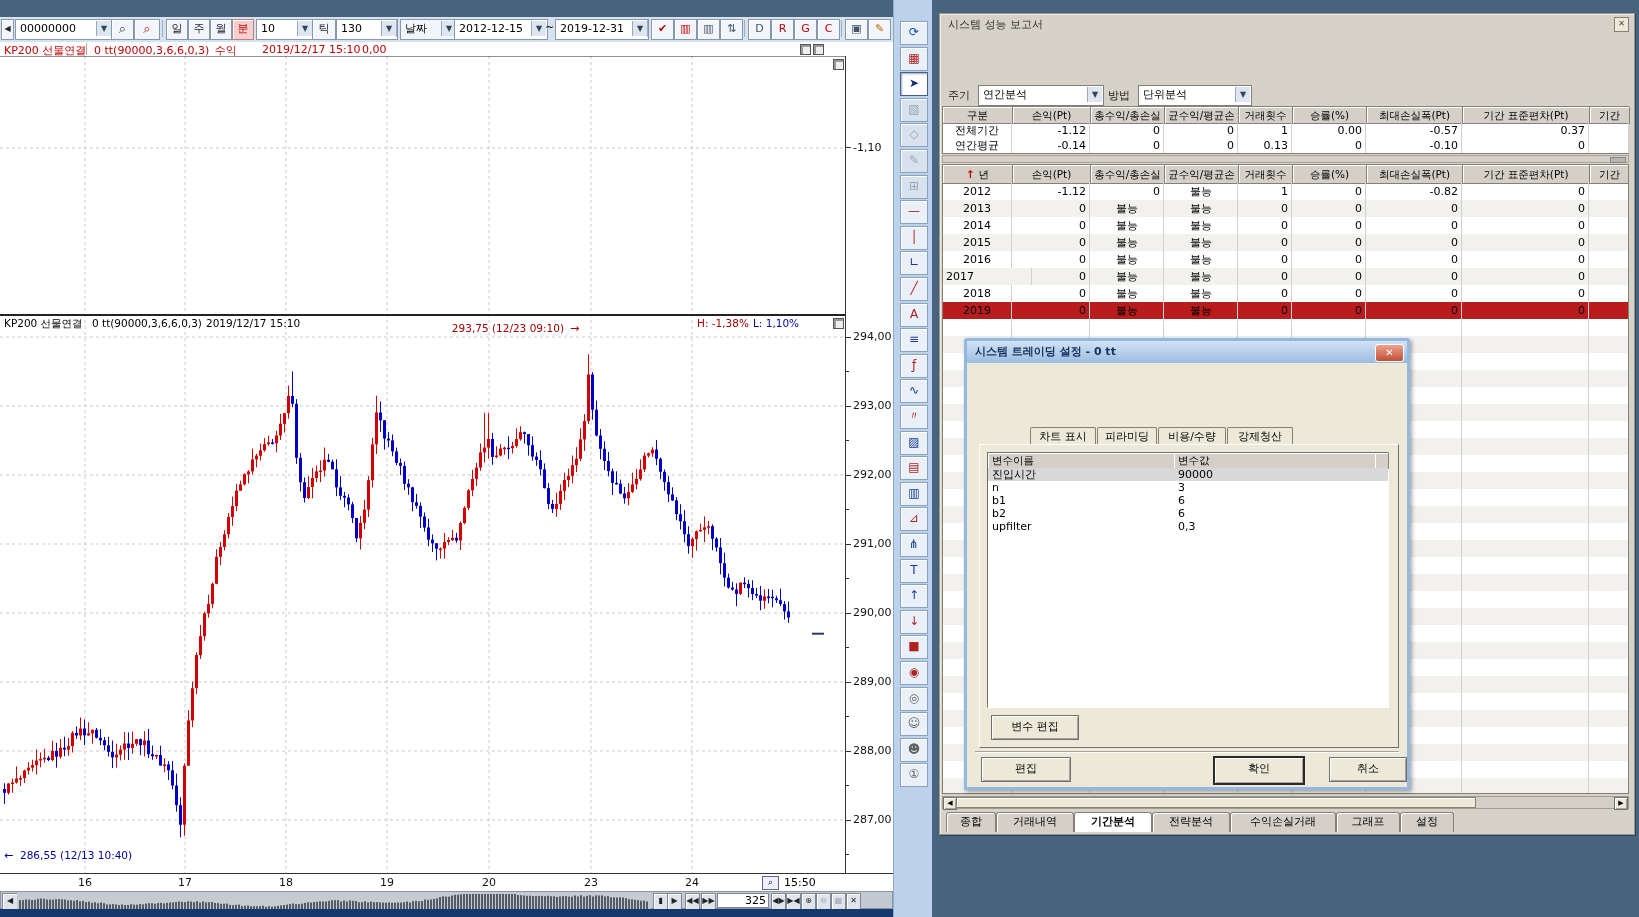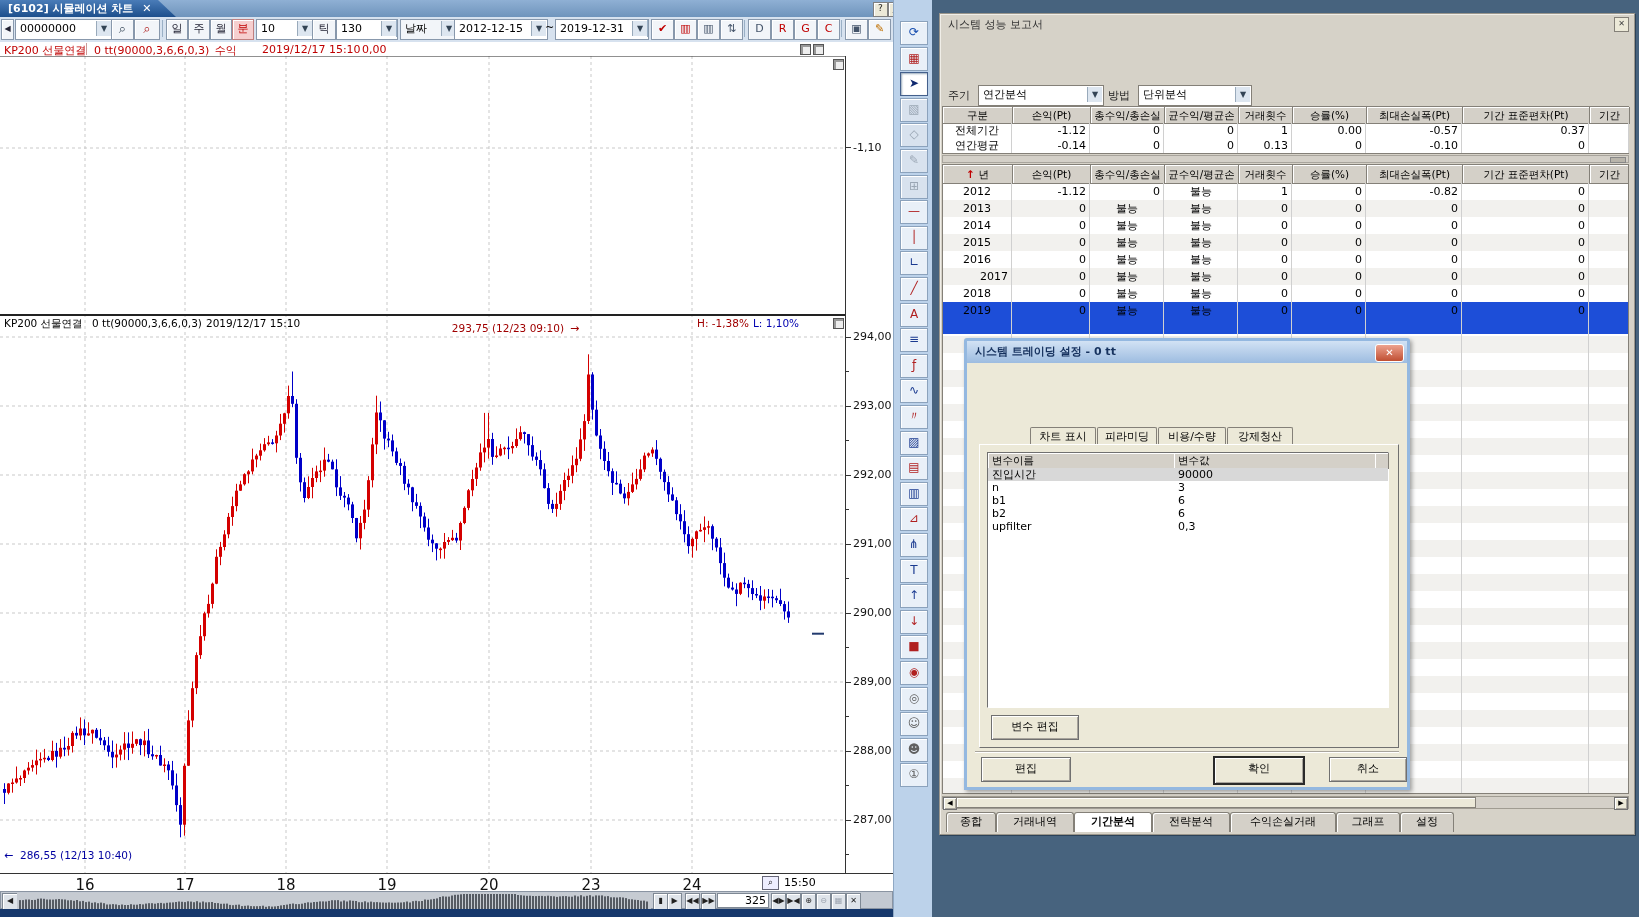--- a/index.html
+++ b/index.html
@@ -16,21 +16,21 @@
   .tcombo .arr{position:absolute;right:1px;top:1px;width:14px;height:15px;background:#dde6f0;border-left:1px solid #9ab;color:#345;font-size:8px;line-height:15px;text-align:center;}
   .tsep{top:3px;width:1px;height:17px;background:#9ab0c6;}
   #infoline{left:0;top:42px;width:893px;height:14px;background:#fff;border-bottom:1px solid #222;color:#c00000;font-size:11px;}
   .redtxt{color:#c00000;white-space:nowrap;}
   .minibox{width:9px;height:9px;border:1px solid #555;background:#eee;box-shadow:inset 2px 2px 0 #999;}
   
   #yaxis{left:845px;top:56px;width:48px;height:817px;background:#fff;border-left:1px solid #333;text-align:center;}
   .ytick{left:0;height:1px;background:#333;}
   .ylab{left:7px;font-size:11px;color:#111;white-space:nowrap;}
   #xaxis{left:0;top:873px;width:893px;height:18px;background:#fff;border-top:1px solid #333;}
-  .xlab{top:2px;font-size:15px;color:#111;text-align:center;width:24px;}
+  .xlab{top:2px;font-size:11px;color:#111;text-align:center;width:24px;}
   
   #hscroll{left:0;top:891px;width:893px;height:18px;background:#c3c9d2;border:1px solid #8a94a2;box-sizing:border-box;}
   .sbtn{top:1px;height:15px;background:#dfe4ea;border:1px solid #7e8894;box-shadow:inset 1px 1px 0 #fff;text-align:center;font-size:8px;line-height:14px;color:#222;}
   #navystrip{left:0;top:909px;width:931px;height:8px;background:#16386c;}
   
   #vtools{left:893px;top:0;width:38px;height:917px;background:#bcd2ea;border-left:1px solid #8fa8c4;}
   .vbtn{left:6px;width:26px;height:22px;background:#e9f0f8;border:1px solid #8ba2bc;box-shadow:inset 1px 1px 0 #fff;text-align:center;line-height:20px;font-size:12px;}
   .vbtn.active{background:#fff;border:1px solid #44608c;box-shadow:inset 1px 1px 2px #9ab;}
   .vbtn.disabled{color:#9aa6b4 !important;background:#d8e2ee;}
   
@@ -49,32 +49,20 @@
   #dlg-x{left:408px;top:3px;width:27px;height:16px;background:linear-gradient(#ecupa,#c0); background:linear-gradient(#eda28e,#c04f33);border:1px solid #fff;border-radius:3px;color:#fff;font-size:10px;font-weight:bold;text-align:center;line-height:15px;}
   #dlg-head{left:0;top:22px;width:440px;height:58px;background:#fff;border-bottom:1px solid #a8a49c;}
   .dtab{height:18px;background:#ece9d8;border:1px solid #848078;border-bottom:none;border-radius:2px 2px 0 0;text-align:center;font-size:11px;line-height:17px;}
   .dtab.active{background:#f8f6ee;font-weight:bold;height:20px;margin-top:-2px;}
 </style>
 </head>
 <body>
 
 <div id="root" class="nosel">
 
-  <div class="b" id="titlebar">
-    <div class="b" id="title-tab">
-      <span>[6102] 시뮬레이션 차트</span>
-      <span style="margin-left:5px;">✕</span>
-    </div>
-    <div id="capbtns">
-        <div class="capbtn b" style="left: 873px;">?</div>
-        <div class="capbtn b" style="left: 887.5px;">_</div>
-        <div class="capbtn b" style="left: 902px;">□</div>
-        <div class="capbtn b" style="left: 916.5px;">✕</div>
-      </div>
-  </div>
 
   <div class="b" id="toolbar">
       <div class="tbtn b" style="left: 1px; width: 11px; font-size: 8px;">◀</div>
       <div class="tcombo b" style="left: 15px; width: 92px;"><div style="display: inline;">00000000</div><div class="arr">▼</div></div>
       <div class="tbtn b" style="left: 111px; width: 21px; font-size: 13px; color: rgb(51, 68, 85);">⌕</div>
       <div class="tbtn b" style="left: 134px; width: 24px; font-size: 13px; color: rgb(176, 32, 32);">⌕</div>
       <div class="tsep b" style="left: 162px;"></div>
       <div class="tbtn b" style="left: 166px; width: 20px;">일</div>
       <div class="tbtn b" style="left: 188px; width: 20px;">주</div>
       <div class="tbtn b" style="left: 210px; width: 20px;">월</div>
@@ -959,42 +947,42 @@
           <div class="dcell b" style="left: 70px; top: 0px; width: 77px; height: 17px; line-height: 17px; text-align: right;"><span>0</span></div>
           <div class="dcell b" style="left: 148px; top: 0px; width: 73px; height: 17px; line-height: 17px; text-align: center;"><span>불능</span></div>
           <div class="dcell b" style="left: 222px; top: 0px; width: 73px; height: 17px; line-height: 17px; text-align: center;"><span>불능</span></div>
           <div class="dcell b" style="left: 296px; top: 0px; width: 53px; height: 17px; line-height: 17px; text-align: right;"><span>0</span></div>
           <div class="dcell b" style="left: 350px; top: 0px; width: 73px; height: 17px; line-height: 17px; text-align: right;"><span>0</span></div>
           <div class="dcell b" style="left: 424px; top: 0px; width: 95px; height: 17px; line-height: 17px; text-align: right;"><span>0</span></div>
           <div class="dcell b" style="left: 520px; top: 0px; width: 126px; height: 17px; line-height: 17px; text-align: right;"><span>0</span></div>
           <div class="dcell b" style="left: 647px; top: 0px; width: 39px; height: 17px; line-height: 17px; text-align: right;"><span></span></div>
         </div>
         <div class="b" style="left: 0px; top: 103px; width: 685px; height: 17px; background: rgb(242, 241, 238);">
-          <div class="dcell b" style="left: 0px; top: 0px; width: 69px; height: 17px; line-height: 17px; text-align: right;"><span>2017</span></div>
+          <div class="dcell b" style="left: 0px; top: 0px; width: 89px; height: 17px; line-height: 17px; text-align: left;"><span>2017</span></div>
           <div class="dcell b" style="left: 70px; top: 0px; width: 77px; height: 17px; line-height: 17px; text-align: right;"><span>0</span></div>
           <div class="dcell b" style="left: 148px; top: 0px; width: 73px; height: 17px; line-height: 17px; text-align: center;"><span>불능</span></div>
           <div class="dcell b" style="left: 222px; top: 0px; width: 73px; height: 17px; line-height: 17px; text-align: center;"><span>불능</span></div>
           <div class="dcell b" style="left: 296px; top: 0px; width: 53px; height: 17px; line-height: 17px; text-align: right;"><span>0</span></div>
           <div class="dcell b" style="left: 350px; top: 0px; width: 73px; height: 17px; line-height: 17px; text-align: right;"><span>0</span></div>
           <div class="dcell b" style="left: 424px; top: 0px; width: 95px; height: 17px; line-height: 17px; text-align: right;"><span>0</span></div>
           <div class="dcell b" style="left: 520px; top: 0px; width: 126px; height: 17px; line-height: 17px; text-align: right;"><span>0</span></div>
           <div class="dcell b" style="left: 647px; top: 0px; width: 39px; height: 17px; line-height: 17px; text-align: right;"><span></span></div>
         </div>
         <div class="b" style="left: 0px; top: 120px; width: 685px; height: 17px;">
           <div class="dcell b" style="left: 0px; top: 0px; width: 69px; height: 17px; line-height: 17px; text-align: center;"><span>2018</span></div>
           <div class="dcell b" style="left: 70px; top: 0px; width: 77px; height: 17px; line-height: 17px; text-align: right;"><span>0</span></div>
           <div class="dcell b" style="left: 148px; top: 0px; width: 73px; height: 17px; line-height: 17px; text-align: center;"><span>불능</span></div>
           <div class="dcell b" style="left: 222px; top: 0px; width: 73px; height: 17px; line-height: 17px; text-align: center;"><span>불능</span></div>
           <div class="dcell b" style="left: 296px; top: 0px; width: 53px; height: 17px; line-height: 17px; text-align: right;"><span>0</span></div>
           <div class="dcell b" style="left: 350px; top: 0px; width: 73px; height: 17px; line-height: 17px; text-align: right;"><span>0</span></div>
           <div class="dcell b" style="left: 424px; top: 0px; width: 95px; height: 17px; line-height: 17px; text-align: right;"><span>0</span></div>
           <div class="dcell b" style="left: 520px; top: 0px; width: 126px; height: 17px; line-height: 17px; text-align: right;"><span>0</span></div>
           <div class="dcell b" style="left: 647px; top: 0px; width: 39px; height: 17px; line-height: 17px; text-align: right;"><span></span></div>
         </div>
-        <div class="b" style="left: 0px; top: 137px; width: 685px; height: 32px; background: #1d4ed8; text-decoration: underline;">
+        <div class="b" style="left: 0px; top: 137px; width: 685px; height: 17px; background: #b91c1c; text-decoration: underline;">
           <div class="dcell b" style="left: 0px; top: 0px; width: 69px; height: 17px; line-height: 17px; text-align: center;"><span>2019</span></div>
           <div class="dcell b" style="left: 70px; top: 0px; width: 77px; height: 17px; line-height: 17px; text-align: right;"><span>0</span></div>
           <div class="dcell b" style="left: 148px; top: 0px; width: 73px; height: 17px; line-height: 17px; text-align: center;"><span>불능</span></div>
           <div class="dcell b" style="left: 222px; top: 0px; width: 73px; height: 17px; line-height: 17px; text-align: center;"><span>불능</span></div>
           <div class="dcell b" style="left: 296px; top: 0px; width: 53px; height: 17px; line-height: 17px; text-align: right;"><span>0</span></div>
           <div class="dcell b" style="left: 350px; top: 0px; width: 73px; height: 17px; line-height: 17px; text-align: right;"><span>0</span></div>
           <div class="dcell b" style="left: 424px; top: 0px; width: 95px; height: 17px; line-height: 17px; text-align: right;"><span>0</span></div>
           <div class="dcell b" style="left: 520px; top: 0px; width: 126px; height: 17px; line-height: 17px; text-align: right;"><span>0</span></div>
           <div class="dcell b" style="left: 647px; top: 0px; width: 39px; height: 17px; line-height: 17px; text-align: right;"><span></span></div>
         </div>

